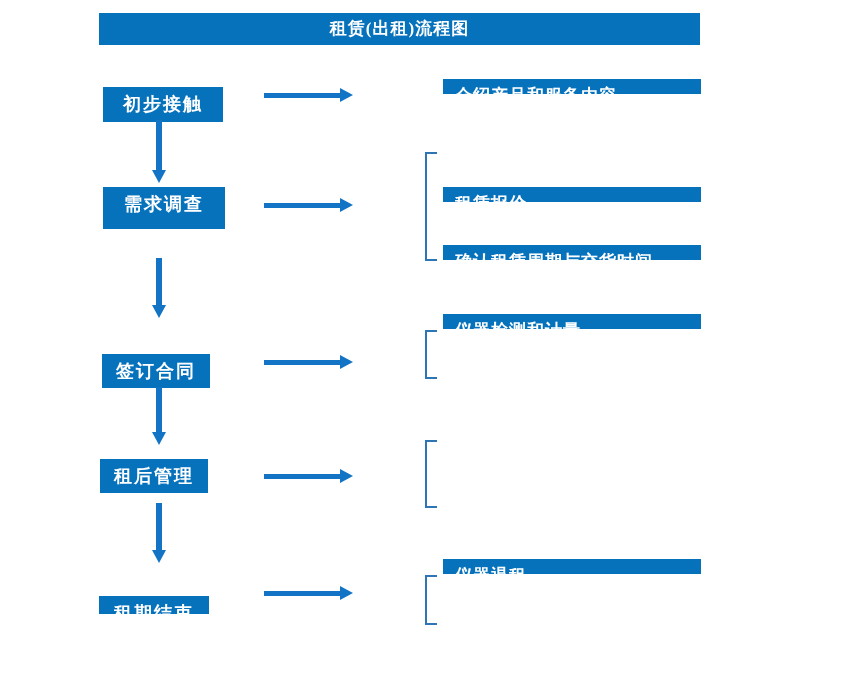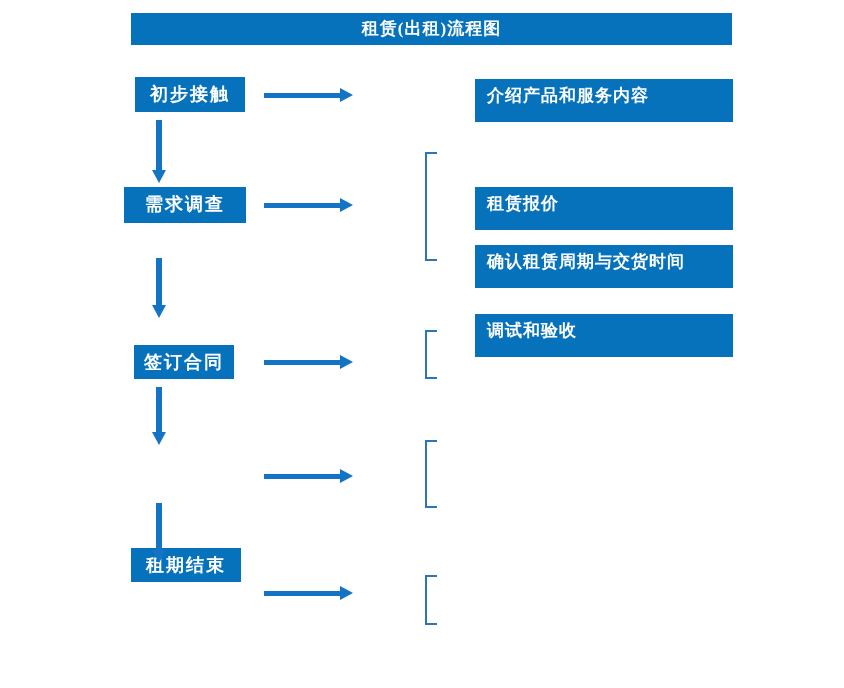--- a/index.html
+++ b/index.html
@@ -9,33 +9,32 @@
     background:var(--background,#ffffff);
     font-family:"Liberation Serif","DejaVu Serif",serif;
     overflow:hidden;
   }
   .bluebox{
     position:absolute;
     background:var(--box-blue,#0772bc);
     color:var(--text,#ffffff);
     font-weight:bold;
     box-sizing:border-box;
-    margin-left:32px;
   }
   .title{
     left:99px;top:13px;width:601px;height:32px;
     line-height:32px;text-align:center;
     font-size:17px;letter-spacing:1px;
   }
   .step{
     text-align:center;
     font-size:18px;letter-spacing:2px;
   }
   .detail{
-    left:443px;width:258px;height:43px;
+    left:443px;width:258px;height:15px;
     line-height:33px;padding-left:12px;
     font-size:17px;letter-spacing:1px;
   }
   .h-arrow{
     position:absolute;height:14px;width:89px;
     display:flex;align-items:center;
   }
   .h-shaft{width:76px;height:5px;background:var(--arrow-blue,#1374c6);}
   .h-head{
     width:0;height:0;
@@ -61,29 +60,31 @@
     box-sizing:border-box;
   }
 </style>
 </head>
 <body>
 
 <div class="canvas">
 
   <div class="bluebox title">租赁(出租)流程图</div>
 
-  <div class="bluebox step" style="left:103px;top:77px;width:110px;height:35px;line-height:35px">初步接触</div>
-  <div class="bluebox step" style="left:92px;top:187px;width:122px;height:36px;line-height:35px">需求调查</div>
-  <div class="bluebox step" style="left:102px;top:345px;width:100px;height:34px;line-height:34px">签订合同</div>
-  <div class="bluebox step" style="left:99px;top:548px;width:110px;height:34px;line-height:34px">租期结束</div>
+  <div class="bluebox step" style="left:103px;top:87px;width:120px;height:35px;line-height:35px">初步接触</div>
+  <div class="bluebox step" style="left:103px;top:187px;width:122px;height:42px;line-height:35px">需求调查</div>
+  <div class="bluebox step" style="left:102px;top:354px;width:108px;height:34px;line-height:34px">签订合同</div>
+  <div class="bluebox step" style="left:100px;top:459px;width:108px;height:34px;line-height:34px">租后管理</div>
+  <div class="bluebox step" style="left:99px;top:596px;width:110px;height:18px;line-height:34px">租期结束</div>
 
   <div class="bluebox detail" style="top:79px">介绍产品和服务内容</div>
   <div class="bluebox detail" style="top:187px">租赁报价</div>
   <div class="bluebox detail" style="top:245px">确认租赁周期与交货时间</div>
-  <div class="bluebox detail" style="top:314px">调试和验收</div>
+  <div class="bluebox detail" style="top:314px">仪器检测和计量</div>
+  <div class="bluebox detail" style="top:559px">仪器退租</div>
 
   <div class="h-arrow" style="left:264px;top:88px">
     <div class="h-shaft"></div>
     <div class="h-head"></div>
   </div>
   <div class="h-arrow" style="left:264px;top:198px">
     <div class="h-shaft"></div>
     <div class="h-head"></div>
   </div>
   <div class="h-arrow" style="left:264px;top:355px">

